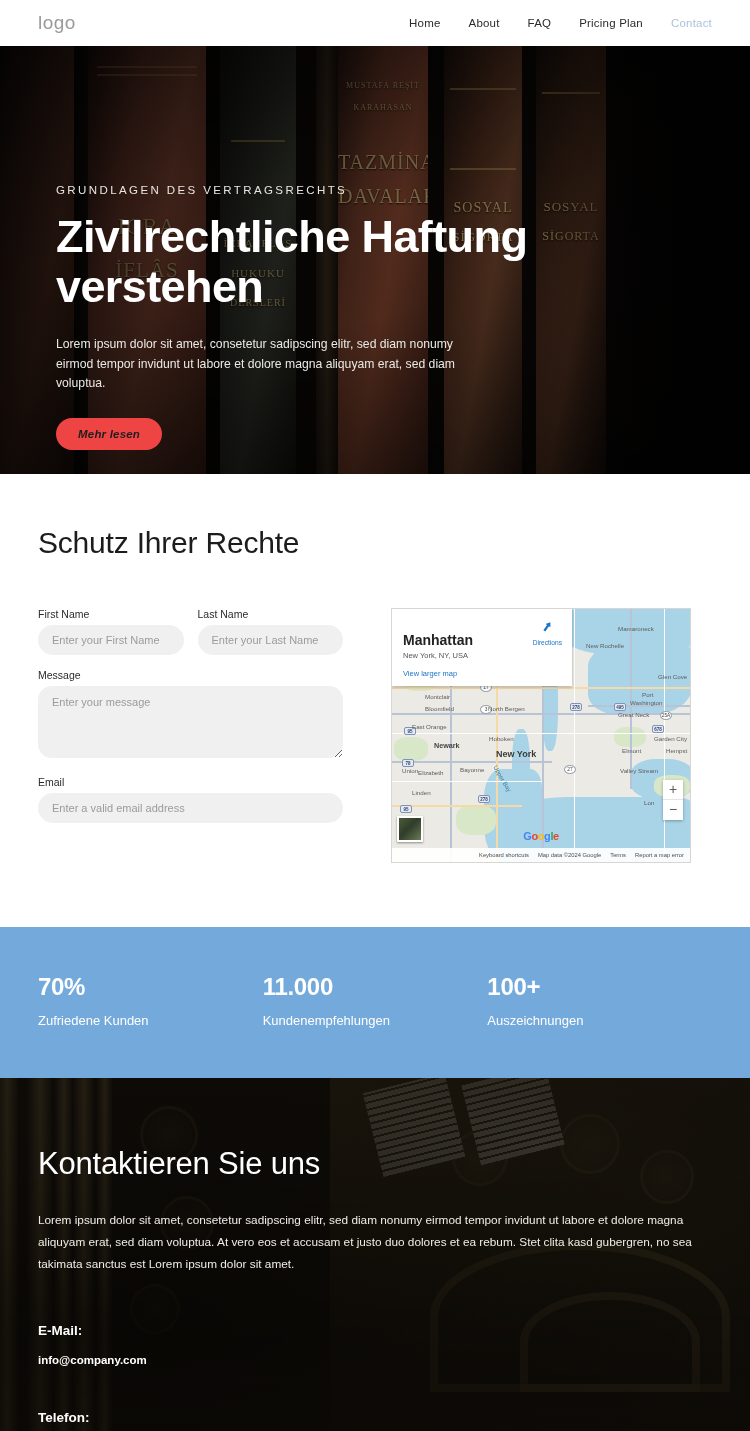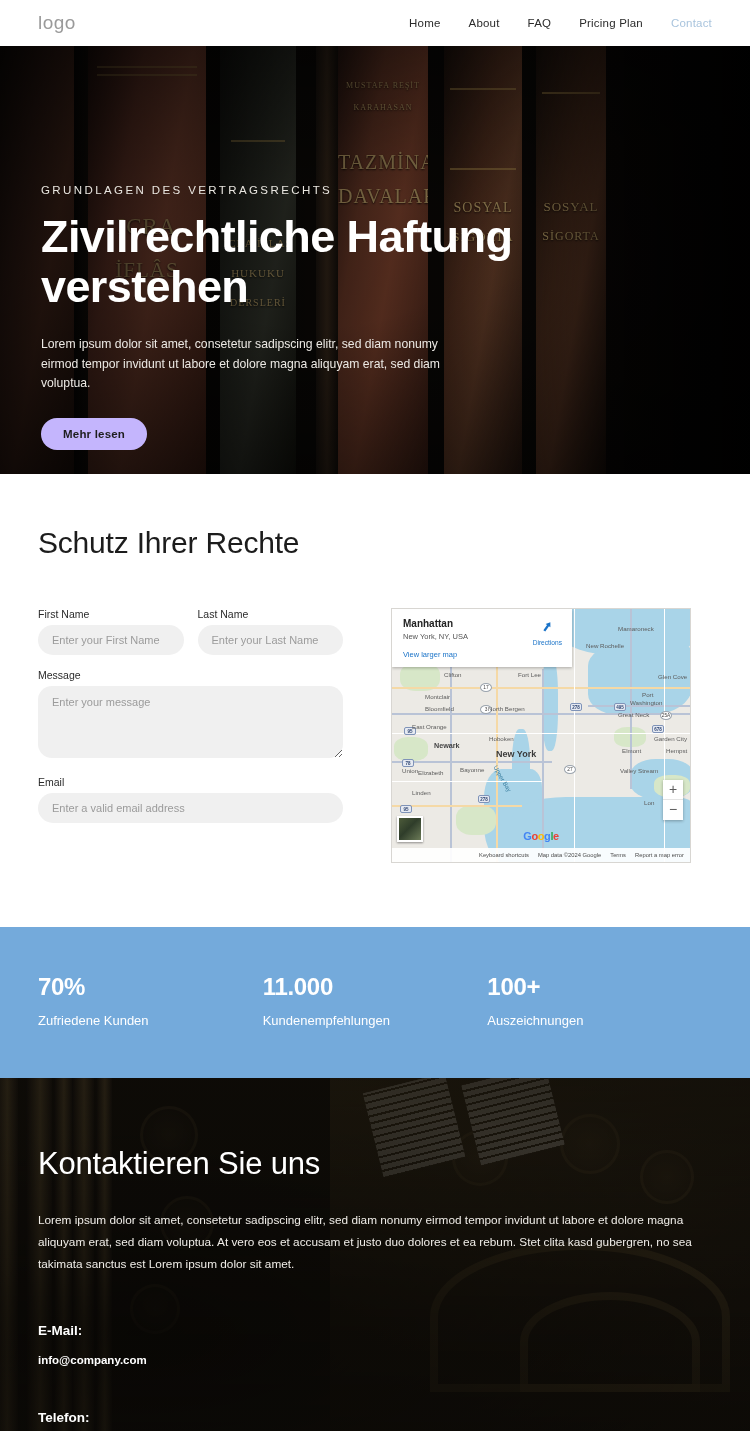--- a/index.html
+++ b/index.html
@@ -41,38 +41,38 @@
     font-family:"Liberation Serif", serif; color:rgba(214,184,120,.85);
     letter-spacing:1px; line-height:1.45; text-shadow:0 1px 2px rgba(0,0,0,.8);
   }
   .hero-shade {
     position:absolute; inset:0;
     background:
       linear-gradient(90deg, rgba(0,0,0,.68) 0%, rgba(0,0,0,.45) 42%, rgba(0,0,0,.25) 70%, rgba(0,0,0,.82) 100%),
       radial-gradient(ellipse at 42% 50%, rgba(0,0,0,0) 22%, rgba(0,0,0,.55) 88%);
   }
   .hero-inner {
-    position:relative; z-index:3; padding:138px 38px 0 41px;
+    position:relative; z-index:3; padding:138px 38px 0 56px;
   }
   .eyebrow {
     font-size:11.5px; letter-spacing:2.4px; color:#e9e6e0;
     text-transform:uppercase; margin-bottom:16px; font-weight:400;
   }
   .hero-title {
     font-size:45px; line-height:1.12; font-weight:700; color:#fff;
     letter-spacing:-.6px; max-width:560px; margin-bottom:22px;
   }
   .hero-sub {
     font-size:12.2px; line-height:1.62; color:#ece9e4; max-width:430px;
     margin-bottom:24px;
   }
   .btn-hero {
-    display:inline-block; background:#c4b5fd; color:#1e1e1e;
+    display:inline-block; background:#ef4444; color:#1e1e1e;
     font-size:11.5px; font-weight:700; padding:10px 22px; border-radius:20px;
-    border:none; cursor:pointer; letter-spacing:.2px;
+    border:none; cursor:pointer; letter-spacing:.2px;font-style:italic;
   }
 
   
   .form-sec { background:#fff; padding:52px 38px 64px 38px; }
   .sec-title {
     font-size:30px; font-weight:400; color:#1c1c1c; letter-spacing:-.2px;
     margin-bottom:48px;
   }
   .fm-wrap { display:flex; gap:48px; align-items:flex-start; }
   .fm-left { width:305px; flex:none; }
@@ -120,21 +120,21 @@
   }
   .rt-oval {
     position:absolute; width:12px; height:9px; border:1px solid #9aa3ad;
     border-radius:50%; background:#fff; font-size:4.8px; color:#444;
     text-align:center; line-height:8px;
   }
   .map-card {
     position:absolute; left:0; top:0; width:180px; background:#fff;
     padding:9px 11px 8px 11px; box-shadow:0 1px 3px rgba(0,0,0,.28); z-index:6;
   }
-  .mc-title { font-size:10px; font-weight:700; color:#222; margin-bottom:3px; }
+  .mc-title { font-size:14px; font-weight:700; color:#222; margin-bottom:3px;margin-top:14px; }
   .mc-sub { font-size:7.5px; color:#555; margin-bottom:9px; }
   .mc-link { font-size:7.5px; color:#1a73c8; text-decoration:none; display:block; }
   .mc-dir {
     position:absolute; right:10px; top:11px; text-align:center; color:#1a73c8;
   }
   .mc-dir .dirtxt { font-size:6.6px; margin-top:1px; }
   .map-ctrl {
     position:absolute; right:7px; bottom:42px; width:20px; background:#fff;
     box-shadow:0 1px 3px rgba(0,0,0,.3); z-index:6;
   }

